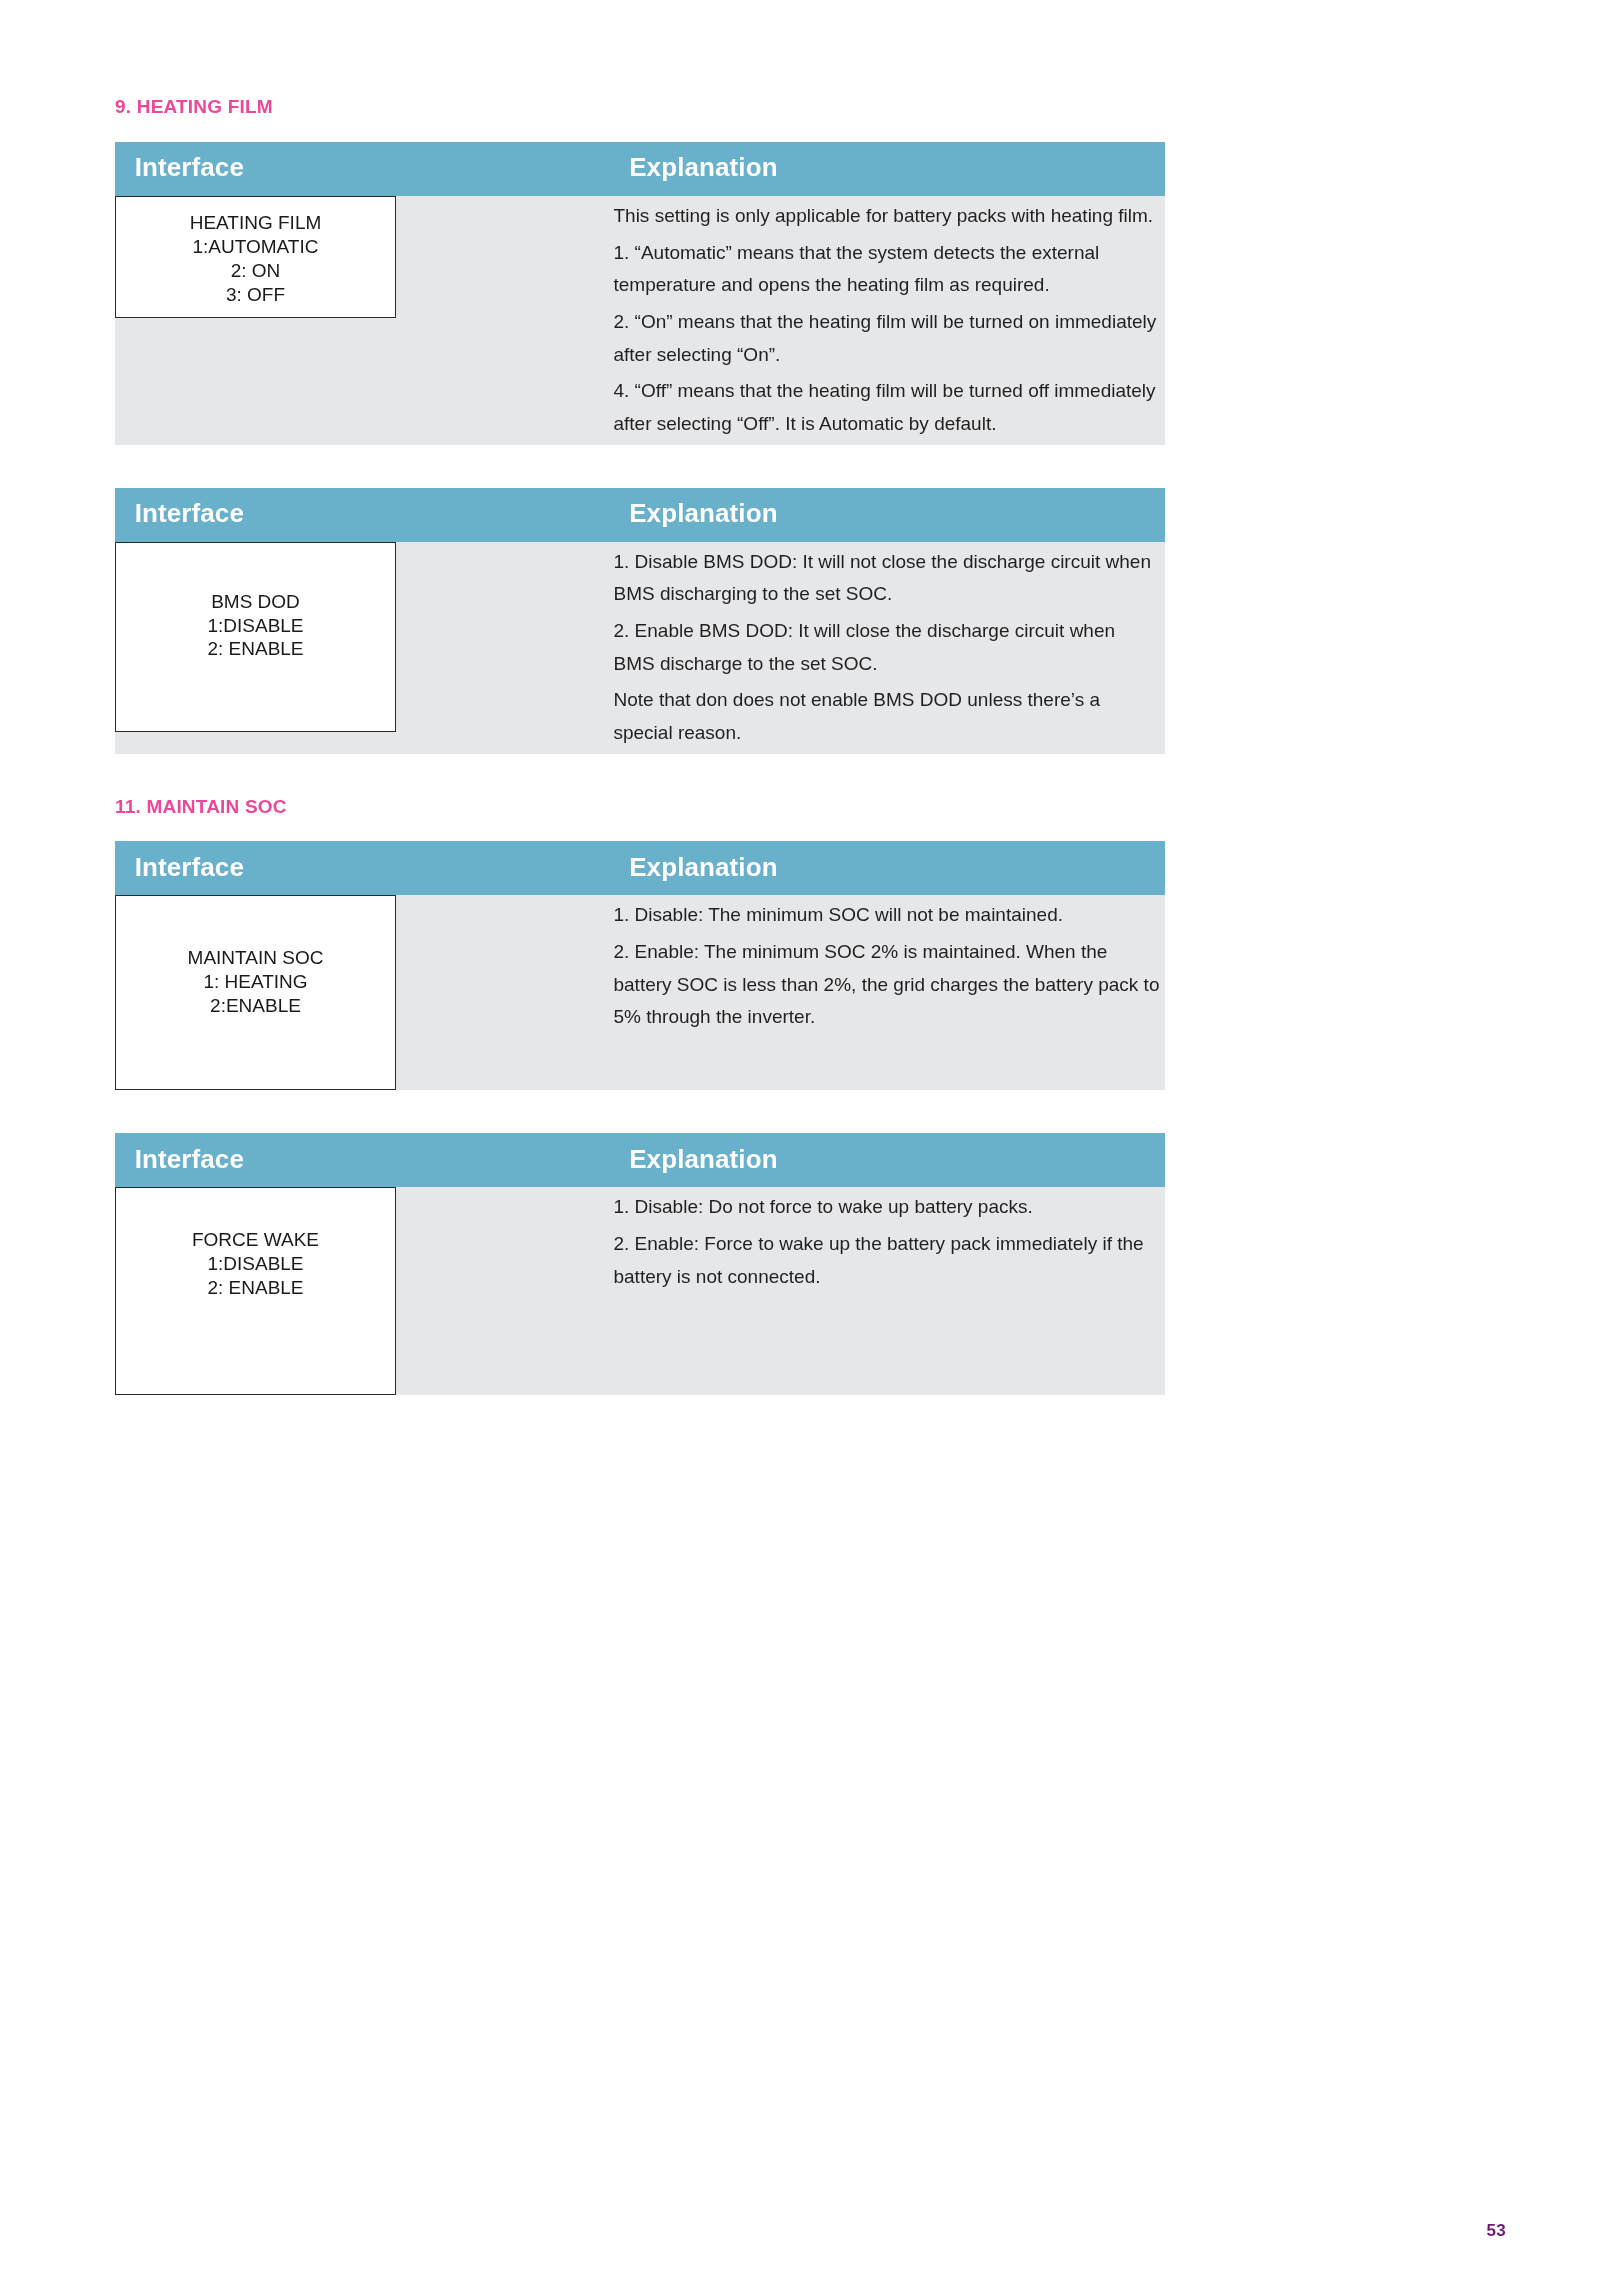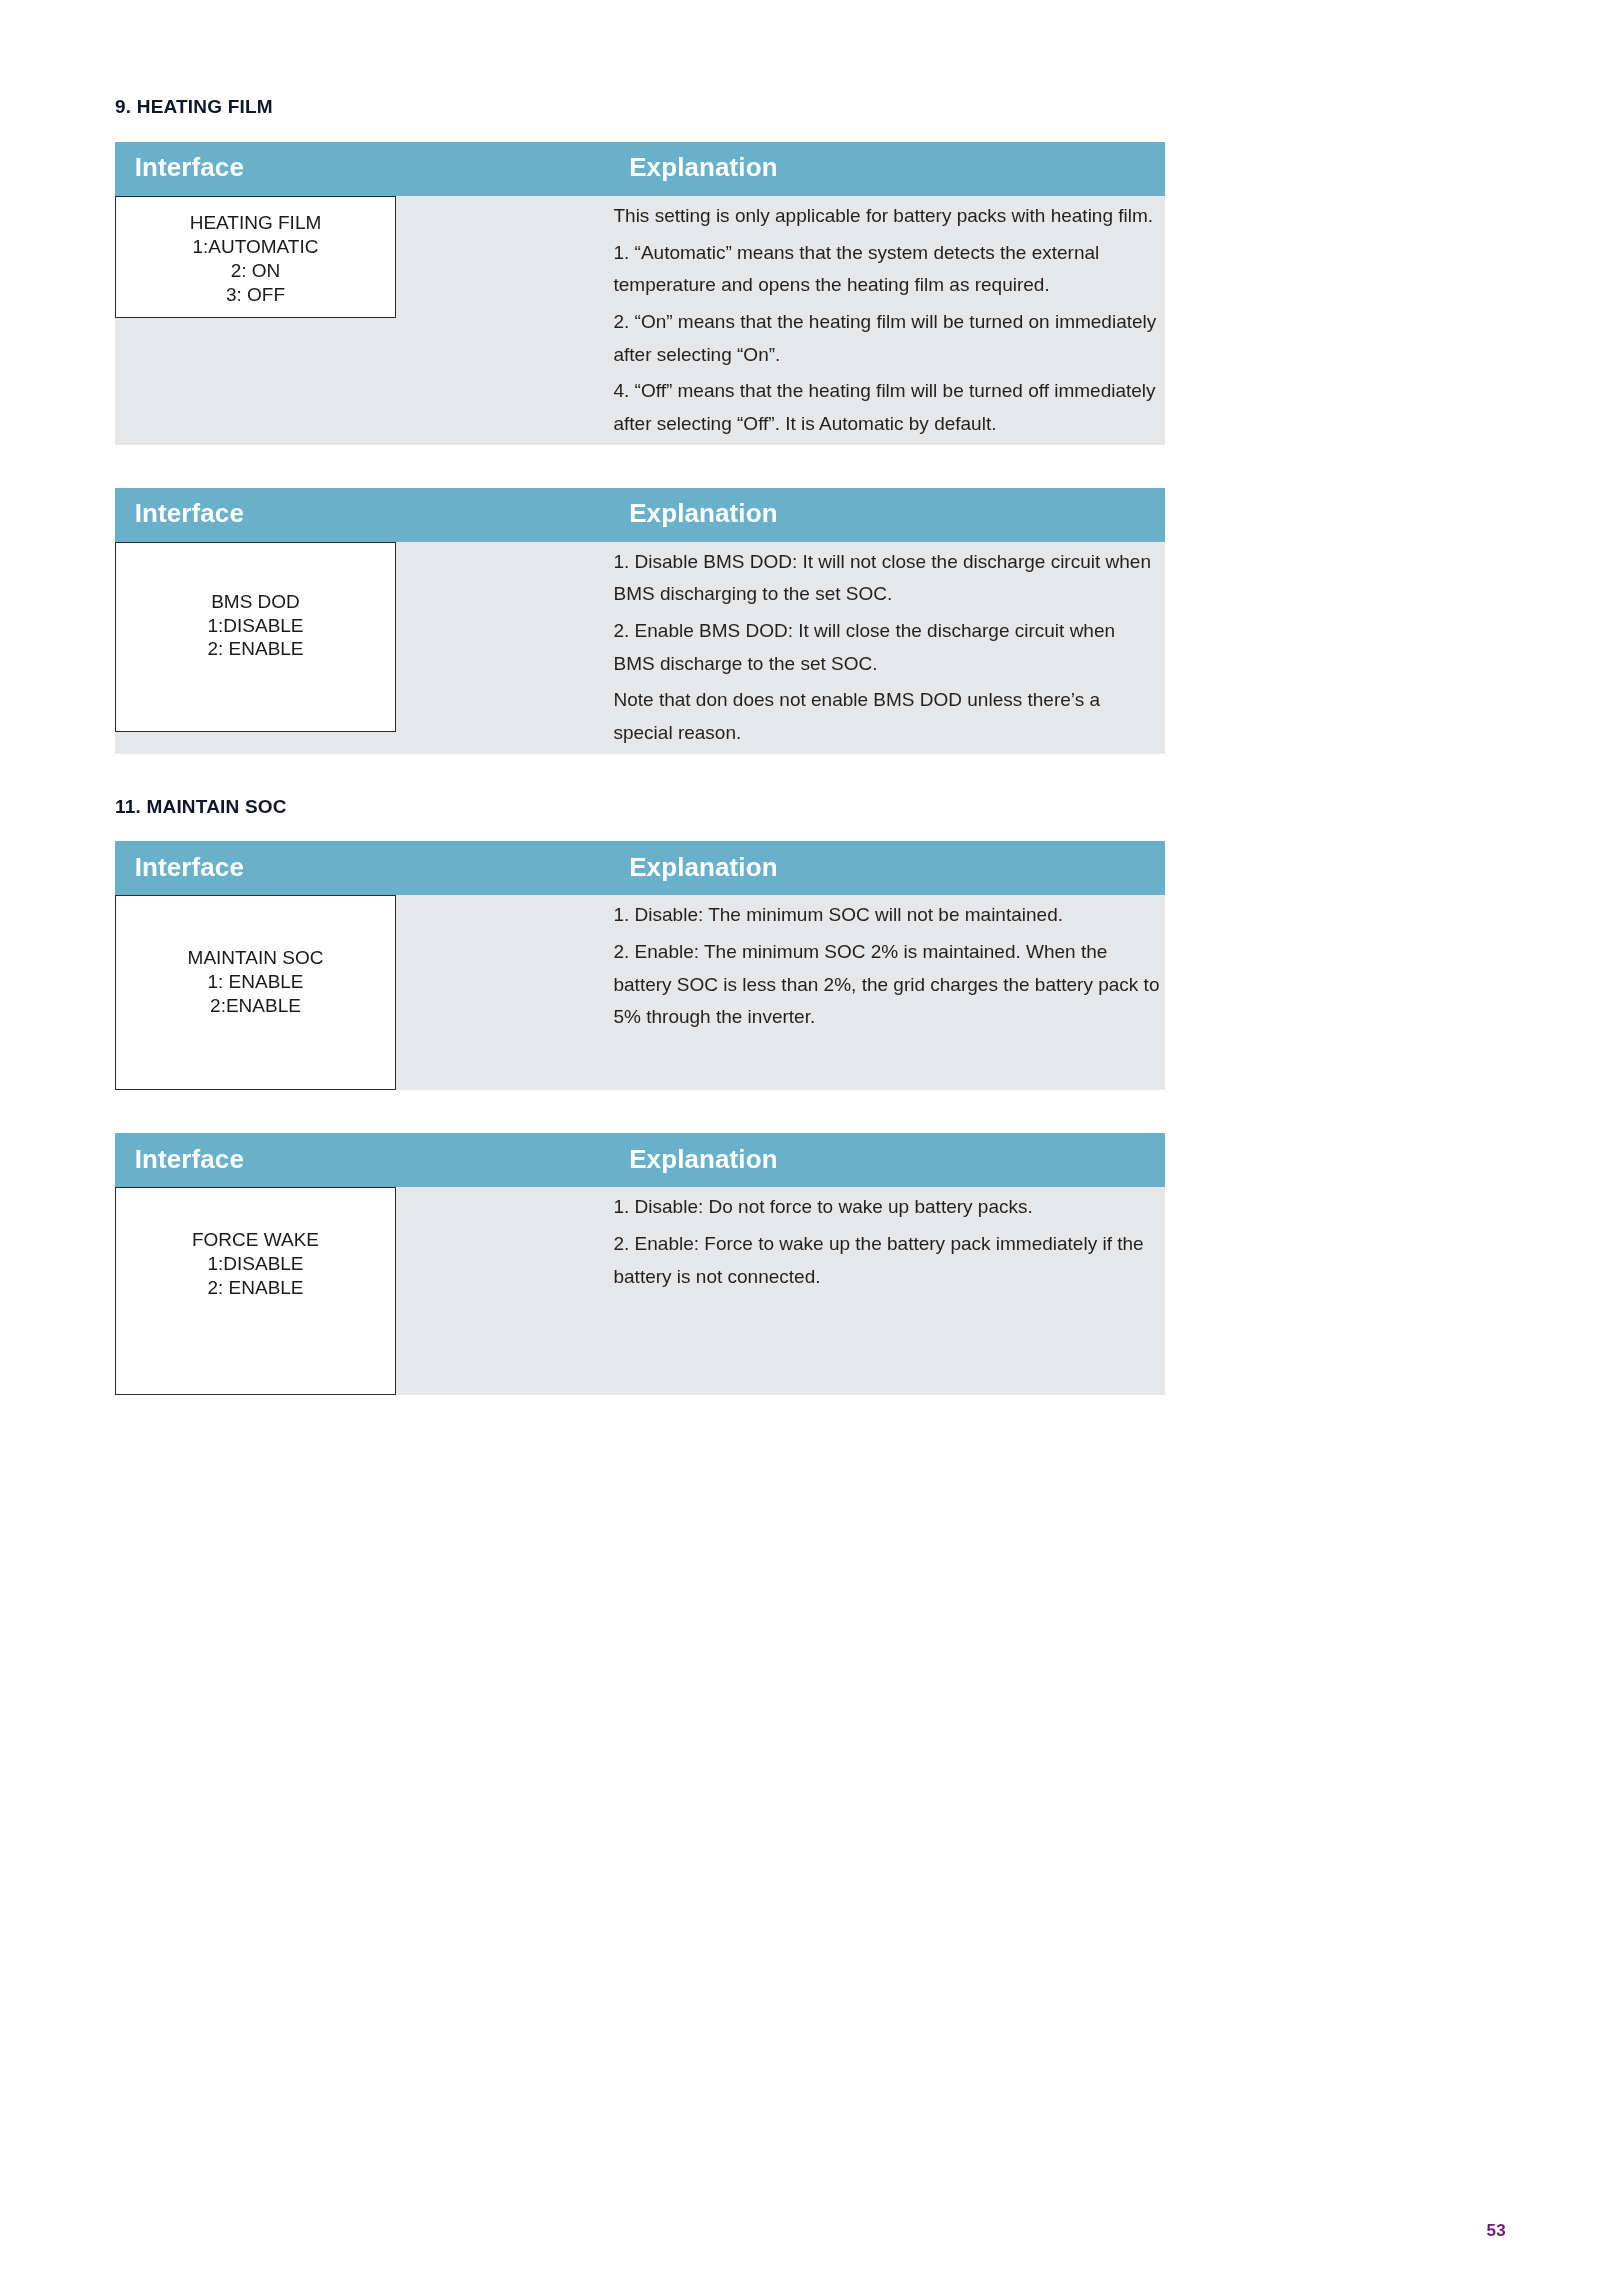--- a/index.html
+++ b/index.html
@@ -26,21 +26,21 @@
 
   .content {
     position: absolute;
     left: 115px;
     top: 97px;
     width: 1050px;
   }
 
   
   .section-heading {
-    color: #0f172a;
+    color: #ec4899;
     font-family: "Liberation Sans", sans-serif;
     font-weight: bold;
     font-size: 19px;
     letter-spacing: 0.2px;
     line-height: 1.1;
     margin: 0 0 24px 0;
     white-space: nowrap;
   }
 
   .section {
@@ -221,21 +221,21 @@
           <tr>
             <th>Interface</th>
             <th>Explanation</th>
           </tr>
         </thead>
         <tbody>
           <tr>
             <td class="cell-interface">
               <div class="lcd lcd-h3">
                 <span class="lcd-line">MAINTAIN SOC</span>
-                <span class="lcd-line">1: ENABLE</span>
+                <span class="lcd-line">1: HEATING</span>
                 <span class="lcd-line">2:ENABLE</span>
               </div>
             </td>
             <td class="cell-explanation">
               <div class="explain">
                   <p>1. Disable: The minimum SOC will not be maintained.</p>
                   <p>2. Enable: The minimum SOC 2% is maintained. When the battery SOC is less than 2%, the grid charges the battery pack to 5% through the inverter.</p>
                 </div>
             </td>
           </tr>

